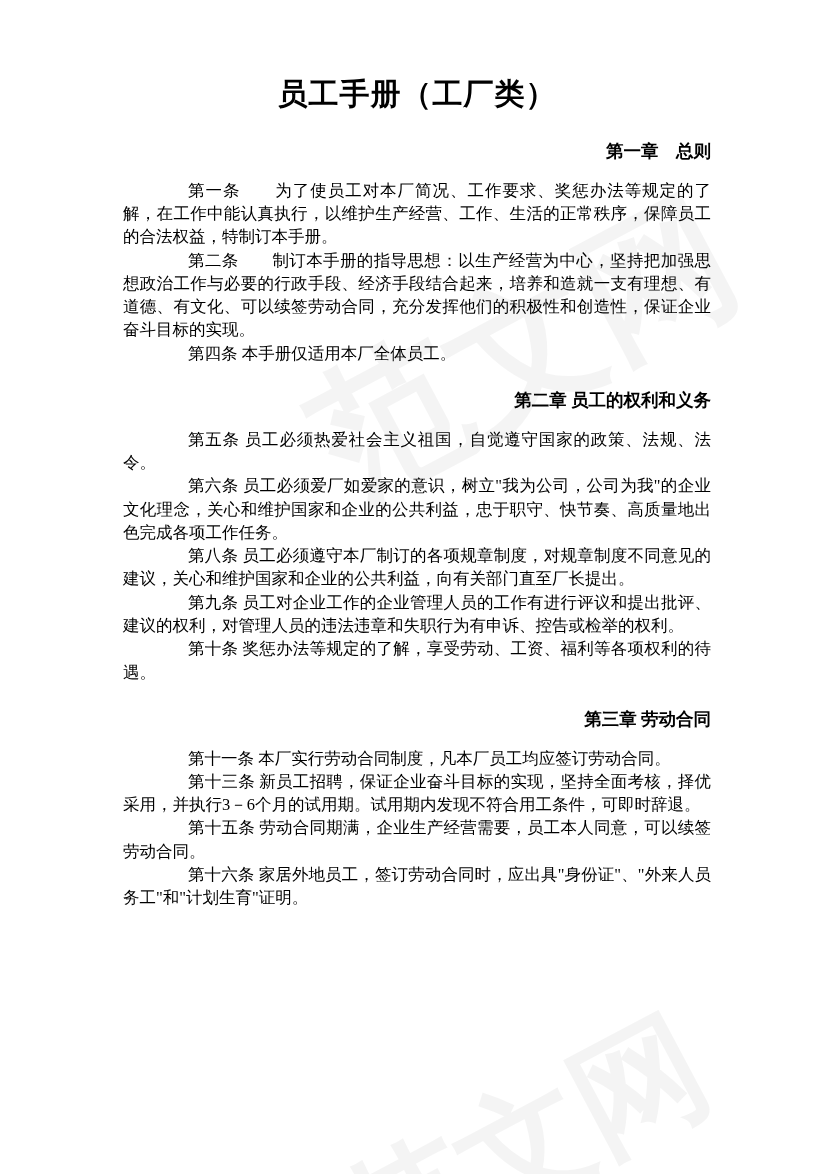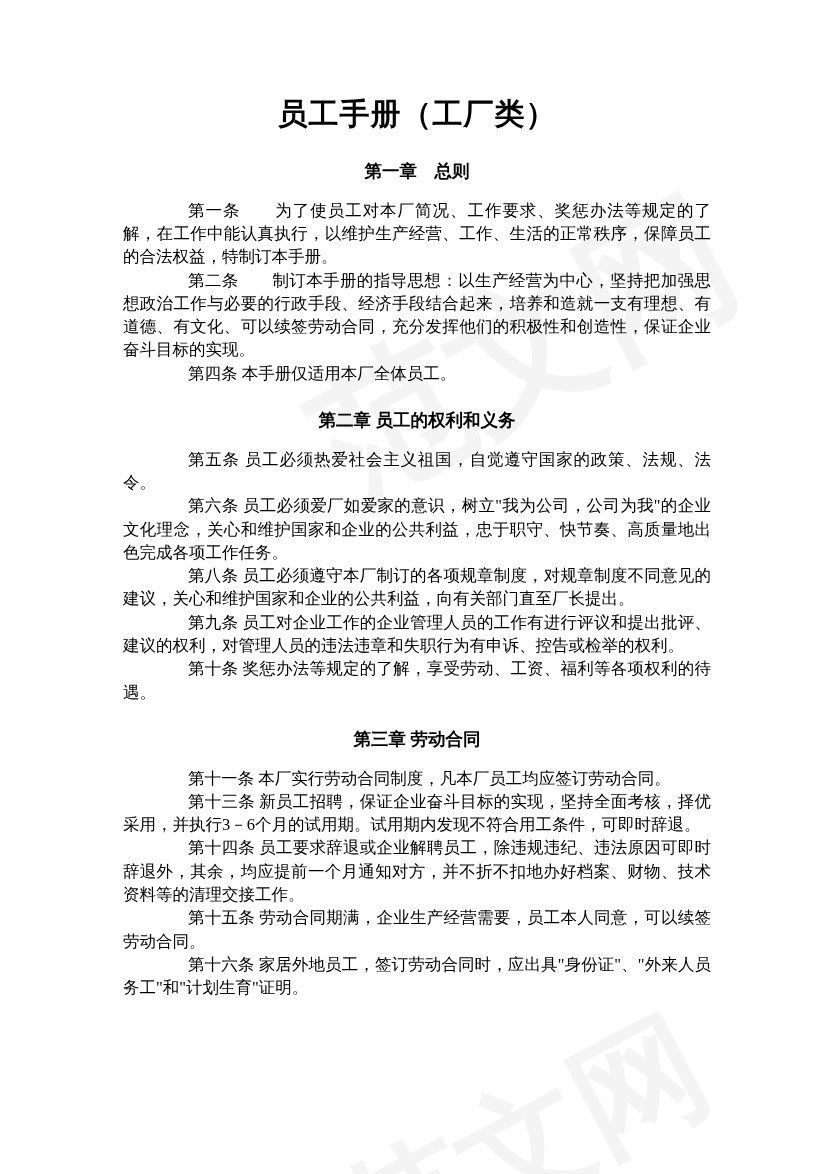--- a/index.html
+++ b/index.html
@@ -14,32 +14,32 @@
   .page {
     position: relative;
     width: 830px;
     height: 1174px;
     background: #ffffff;
     overflow: hidden;
   }
   .content {
     position: relative;
     z-index: 1;
-    padding: 96px 119px 0 123px;
+    padding: 76px 119px 0 123px;
   }
   .doc-title {
     text-align: center;
     font-size: 30px;
     font-weight: bold;
     letter-spacing: 1px;
     margin-bottom: 28px;
     line-height: 1.2;
   }
   .chapter-heading {
-    text-align: center;
+    text-align: right;
     font-size: 17.5px;
     font-weight: bold;
     margin-top: 24px;
     margin-bottom: 15px;
     line-height: 1.35;
   }
   .chapter-heading.first { margin-top: 0; }
   .para {
     font-size: 16.5px;
     line-height: 23.3px;
@@ -94,19 +94,18 @@
       <p class="para">第六条 员工必须爱厂如爱家的意识，树立"我为公司，公司为我"的企业文化理念，关心和维护国家和企业的公共利益，忠于职守、快节奏、高质量地出色完成各项工作任务。</p>
       <p class="para">第八条 员工必须遵守本厂制订的各项规章制度，对规章制度不同意见的建议，关心和维护国家和企业的公共利益，向有关部门直至厂长提出。</p>
       <p class="para">第九条 员工对企业工作的企业管理人员的工作有进行评议和提出批评、建议的权利，对管理人员的违法违章和失职行为有申诉、控告或检举的权利。</p>
       <p class="para">第十条 奖惩办法等规定的了解，享受劳动、工资、福利等各项权利的待遇。</p>
     </section>
 
     <section>
       <h2 class="chapter-heading">第三章 劳动合同</h2>
       <p class="para">第十一条 本厂实行劳动合同制度，凡本厂员工均应签订劳动合同。</p>
       <p class="para">第十三条 新员工招聘，保证企业奋斗目标的实现，坚持全面考核，择优采用，并执行3－6个月的试用期。试用期内发现不符合用工条件，可即时辞退。</p>
-      <p class="para">第十四条 员工要求辞退或企业解聘员工，除违规违纪、违法原因可即时辞退外，其余，均应提前一个月通知对方，并不折不扣地办好档案、财物、技术资料等的清理交接工作。</p>
       <p class="para">第十五条 劳动合同期满，企业生产经营需要，员工本人同意，可以续签劳动合同。</p>
       <p class="para">第十六条 家居外地员工，签订劳动合同时，应出具"身份证"、"外来人员务工"和"计划生育"证明。</p>
     </section>
 
   </div>
 </div>
 
 </body></html>

